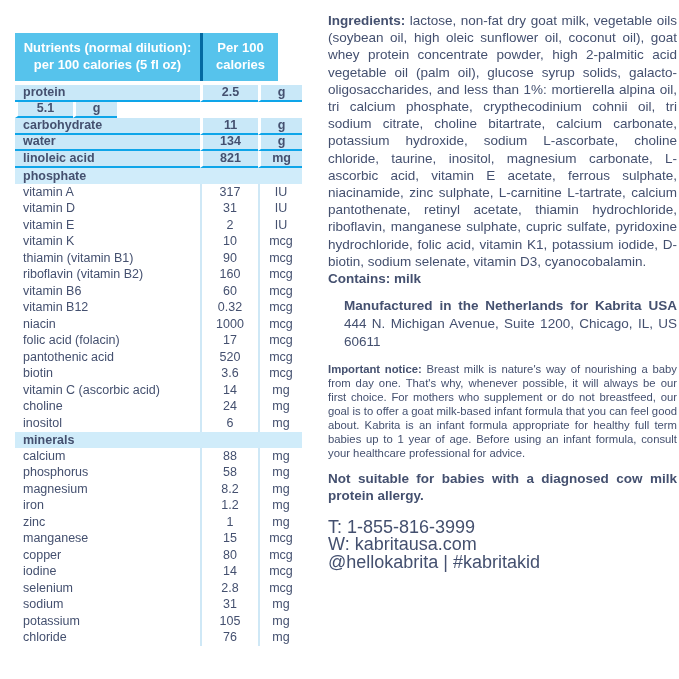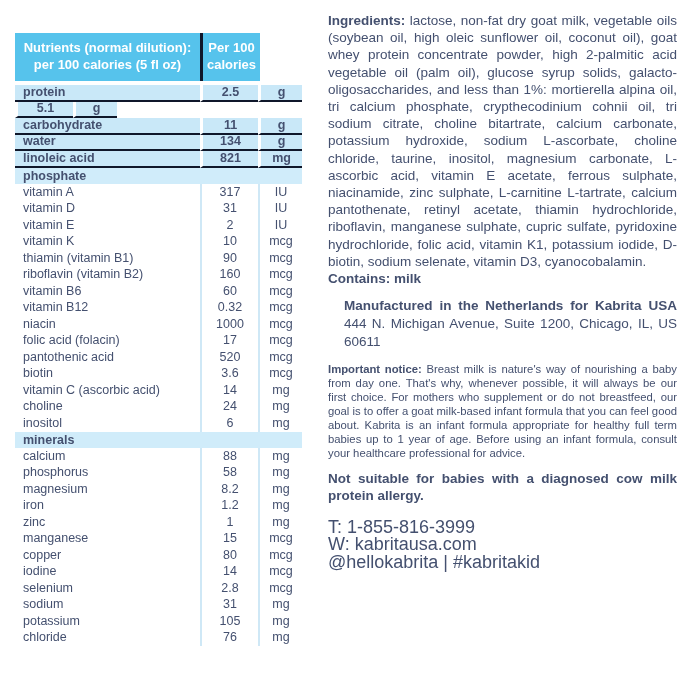--- a/index.html
+++ b/index.html
@@ -14,30 +14,30 @@
   .ntable { position:absolute; left:15px; top:33px; width:287px; }
 
   .thead { display:flex; height:48px; margin-bottom:4px; }
   .thead .cell {
     background:#56C3EC; color:#ffffff; font-weight:bold;
     font-size:13px; line-height:1.3; text-align:center;
     display:flex; flex-direction:column; justify-content:center;
     padding:2px 3px;
   }
   .thead .c0 { width:185px; }
-  .thead .c1 { width:60px; border-left:3px solid #0f172a; }
+  .thead .c1 { width:78px; border-left:3px solid #0369a1; }
   .thead .c2 { width:44px; border-left:3px solid #fff; }
 
   .row { display:flex; height:16.5px; font-size:12.5px; line-height:15px; }
   .row .cell { display:flex; align-items:center; }
   .row .c0 { width:185px; padding-left:8px; }
   .row .c1 { width:58px; justify-content:center; }
   .row .c2 { width:44px; justify-content:center; }
 
-  .row.hl .cell { background:#C9E8F8; border-bottom:2px solid #0f172a; font-weight:bold; }
+  .row.hl .cell { background:#C9E8F8; border-bottom:2px solid #0ea5e9; font-weight:bold; }
   .row.hl .c1, .row.hl .c2 { border-left:3px solid #ffffff; }
 
   .row.plain .c1, .row.plain .c2 { border-left:2px solid #CFE8F6; }
 
   .sec-head {
     height:16.5px; line-height:16px; background:#D0ECFA;
     font-weight:bold; font-size:12.5px; padding-left:8px;
   }
 
   

